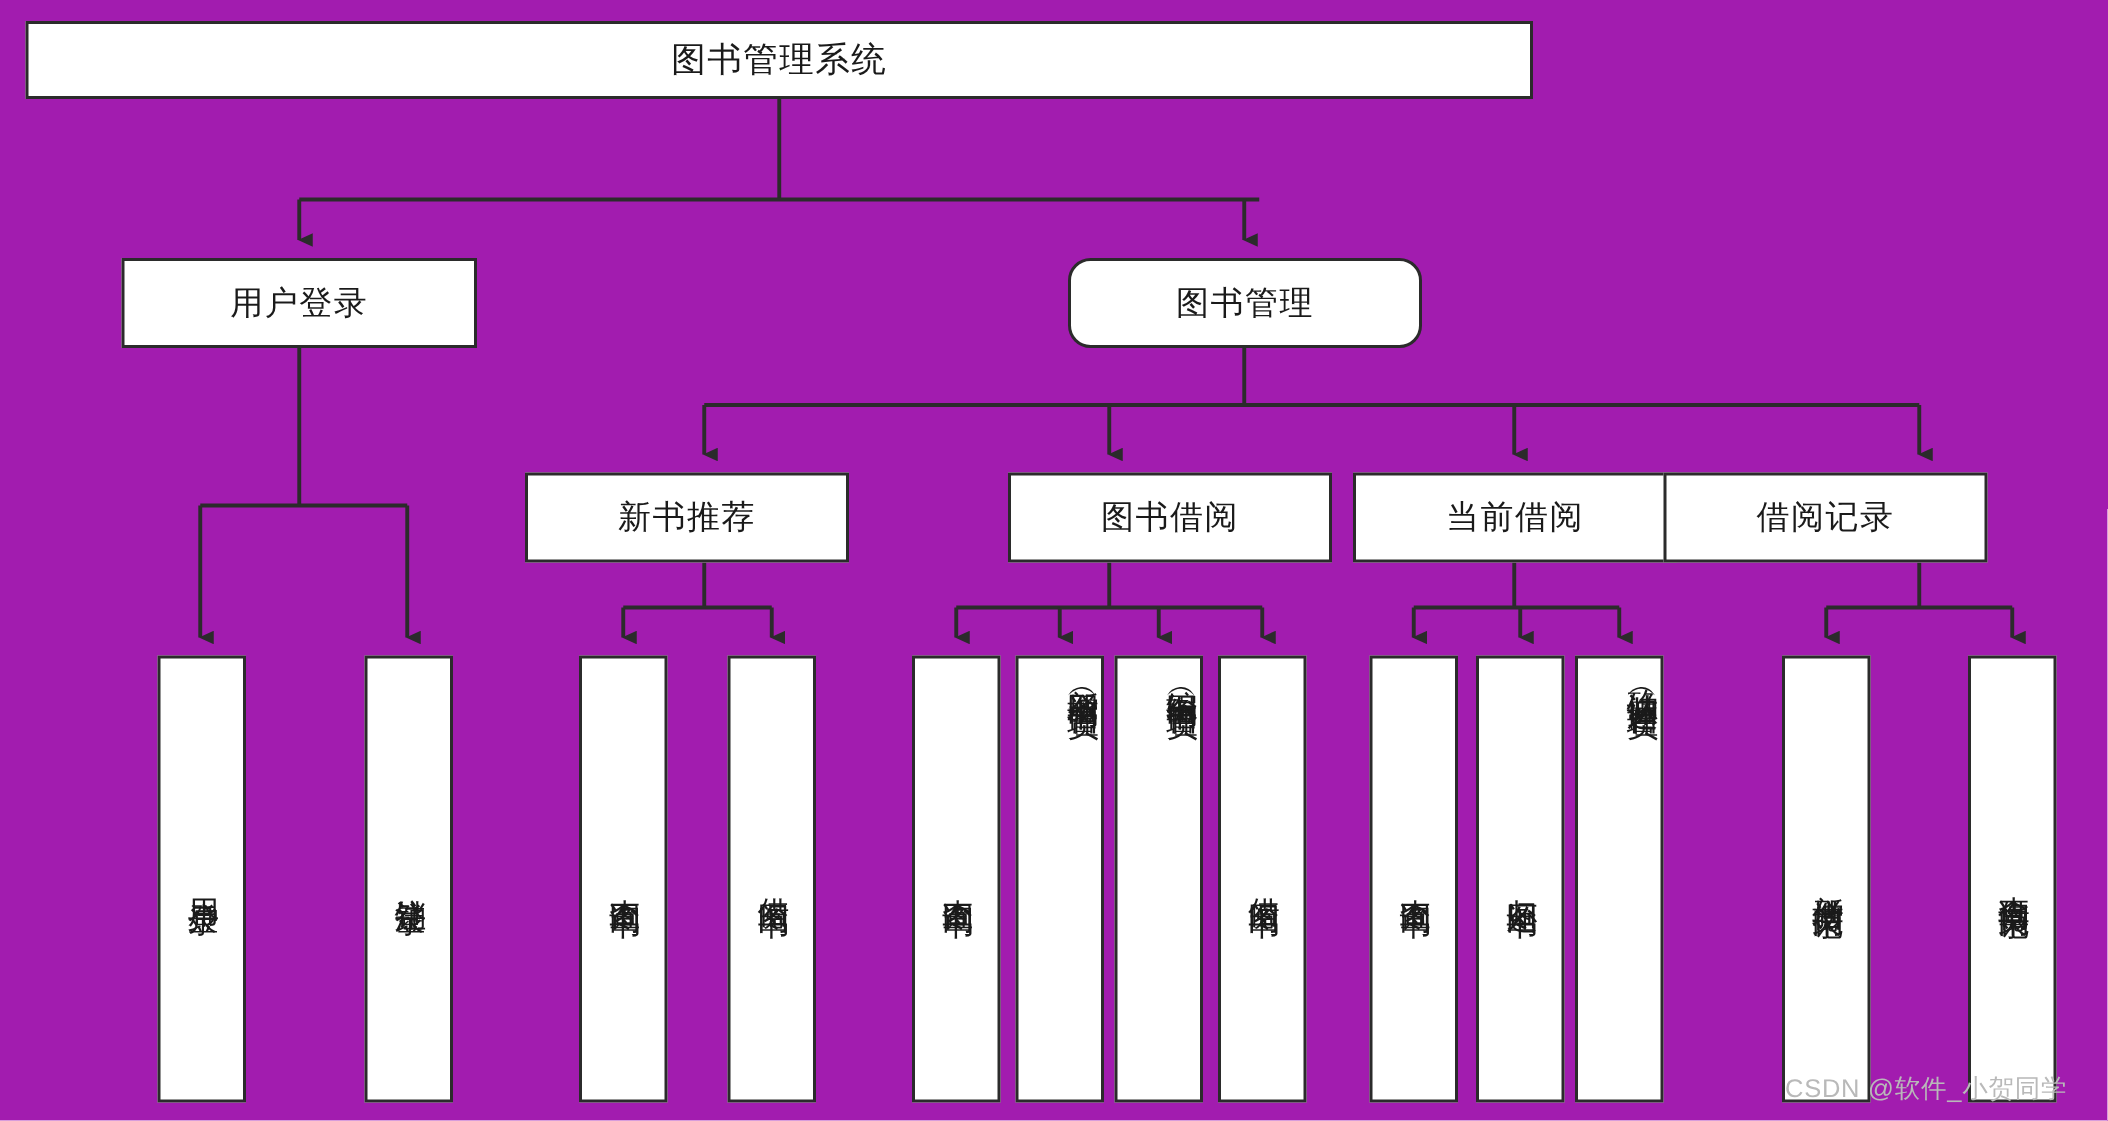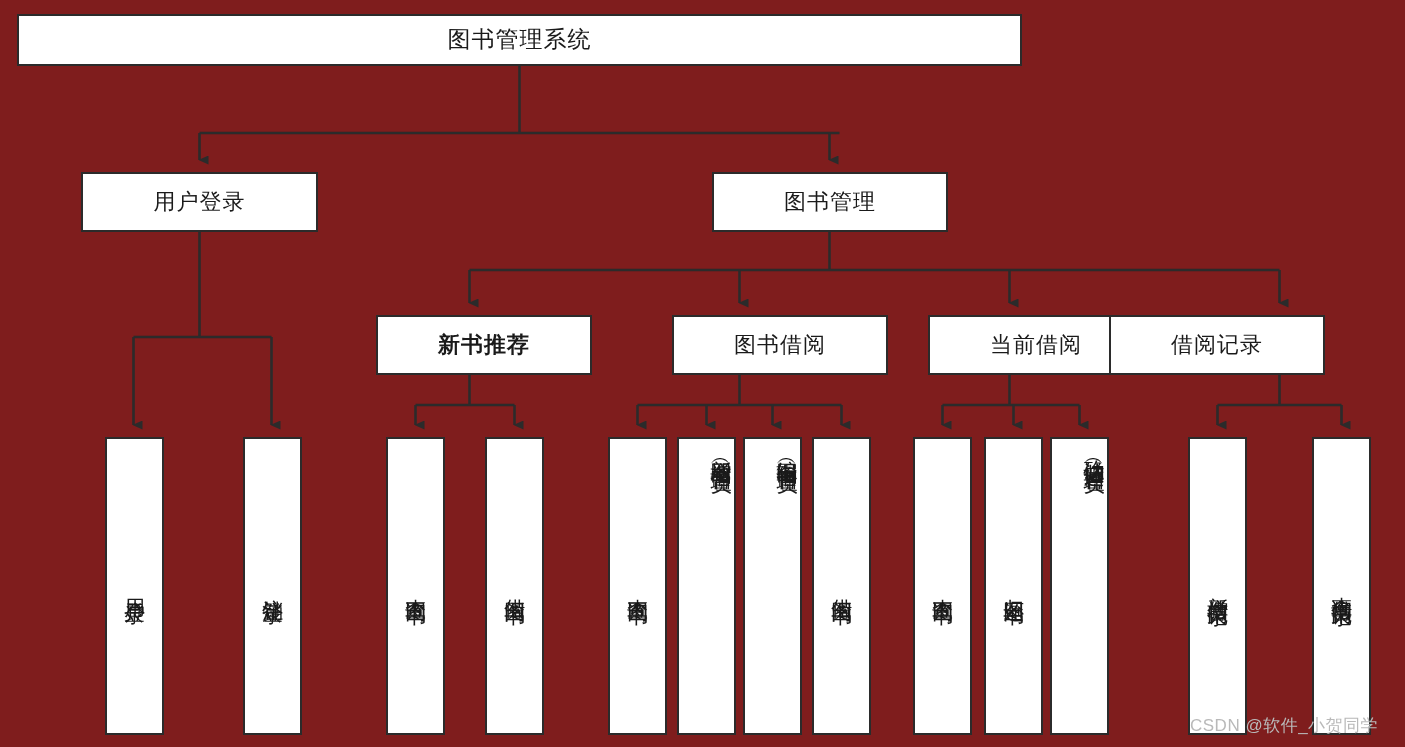--- a/index.html
+++ b/index.html
@@ -8,21 +8,21 @@
     background: #ffffff;
   }
   body {
     font-family: "Liberation Sans", "DejaVu Sans", sans-serif;
     color: #000000;
   }
   #canvas {
     position: relative;
     width: 1405px;
     height: 747px;
-    background: #7f1d1d;
+    background: #a21caf;
     overflow: hidden;
   }
   svg.wires {
     position: absolute;
     left: 0;
     top: 0;
     width: 1405px;
     height: 747px;
     pointer-events: none;
   }
@@ -127,31 +127,31 @@
     </g>
   </svg>
 
   <div class="node horiz root" style="left:17px; top:14px; width:1005px; height:52px;">
     <span>图书管理系统</span>
   </div>
 
   <div class="node horiz" style="left:81px; top:172px; width:237px; height:60px;">
     <span>用户登录</span>
   </div>
-  <div class="node horiz" style="left:712px; top:172px; width:236px; height:60px;">
+  <div class="node horiz" style="left:712px; top:172px; width:236px; height:60px;border-radius:15px;">
     <span>图书管理</span>
   </div>
 
-  <div class="node horiz" style="left:376px; top:315px; width:216px; height:60px;font-weight:bold;">
+  <div class="node horiz" style="left:350px; top:315px; width:216px; height:60px;">
     <span>新书推荐</span>
   </div>
   <div class="node horiz" style="left:632px; top:315px; width:216px; height:60px;margin-left:40px;">
     <span>图书借阅</span>
   </div>
-  <div class="node horiz" style="left:928px; top:315px; width:216px; height:60px;">
+  <div class="node horiz" style="left:902px; top:315px; width:216px; height:60px;">
     <span>当前借阅</span>
   </div>
   <div class="node horiz" style="left:1109px; top:315px; width:216px; height:60px;">
     <span>借阅记录</span>
   </div>
 
   <div class="node vert" style="left:105px; top:437px; width:59px; height:298px;">
     <span class="vtext">用户登录</span>
   </div>
   <div class="node vert" style="left:243px; top:437px; width:59px; height:298px;">

